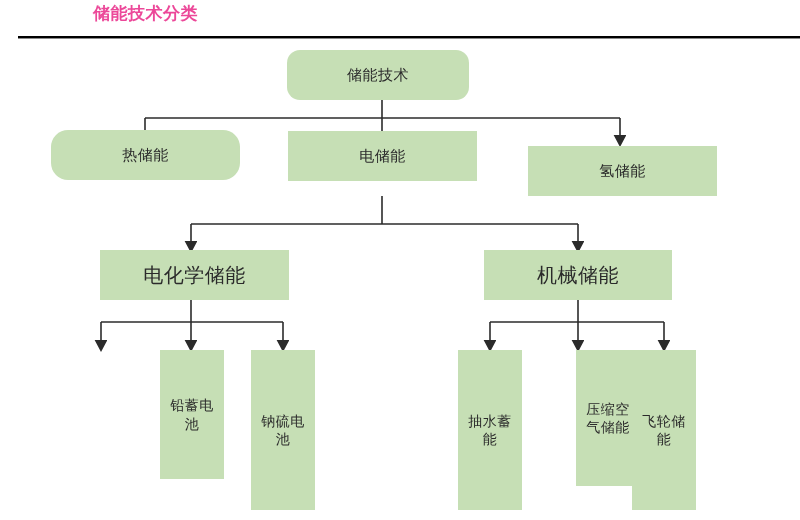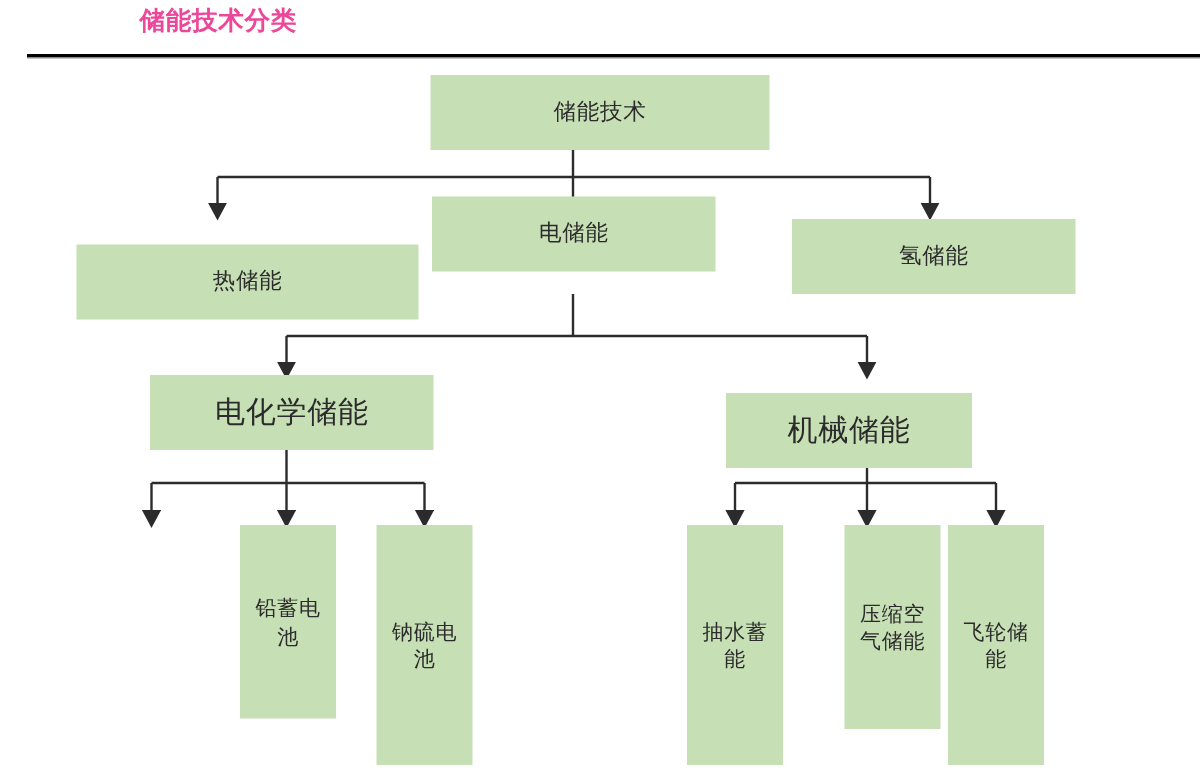--- a/index.html
+++ b/index.html
@@ -123,52 +123,52 @@
         <path d="M283,282 L283,302" marker-end="url(#arrow)"></path>
 
         <path d="M578,260 L578,282"></path>
         <path d="M490,282 L664,282"></path>
         <path d="M490,282 L490,302" marker-end="url(#arrow)"></path>
         <path d="M578,282 L578,302" marker-end="url(#arrow)"></path>
         <path d="M664,282 L664,302" marker-end="url(#arrow)"></path>
       </g>
     </svg>
 
-    <div class="node lvl1" style="left:287px; top:10px; width:226px; height:50px;">
+    <div class="node lvl1" style="left:287px; top:10px; width:182px; height:50px;border-radius:13px;">
       <span class="lbl">储能技术</span>
     </div>
 
-    <div class="node lvl2" style="left:51px; top:123px; width:228px; height:50px;">
+    <div class="node lvl2" style="left:51px; top:90px; width:189px; height:50px;border-radius:17px;">
       <span class="lbl">热储能</span>
     </div>
     <div class="node lvl2" style="left:288px; top:91px; width:189px; height:50px;">
       <span class="lbl">电储能</span>
     </div>
     <div class="node lvl2" style="left:528px; top:106px; width:189px; height:50px;">
       <span class="lbl">氢储能</span>
     </div>
 
     <div class="node lvl3" style="left:100px; top:210px; width:189px; height:50px;">
       <span class="lbl">电化学储能</span>
     </div>
-    <div class="node lvl3" style="left:484px; top:222px; width:164px; height:50px;">
+    <div class="node lvl3" style="left:484px; top:210px; width:188px; height:50px;">
       <span class="lbl">机械储能</span>
     </div>
 
     <div class="node leaf" style="left:160px; top:310px; width:64px; height:129px;">
       <span class="lbl">铅蓄电池</span>
     </div>
     <div class="node leaf" style="left:251px; top:310px; width:64px; height:160px;align-items:center;">
       <span class="lbl">钠硫电池</span>
     </div>
 
     <div class="node leaf" style="left:458px; top:310px; width:64px; height:160px;">
       <span class="lbl">抽水蓄能</span>
     </div>
-    <div class="node leaf" style="left:563px; top:310px; width:64px; height:136px;">
+    <div class="node leaf" style="left:576px; top:310px; width:64px; height:136px;">
       <span class="lbl">压缩空气储能</span>
     </div>
     <div class="node leaf" style="left:632px; top:310px; width:64px; height:160px;">
       <span class="lbl">飞轮储能</span>
     </div>
 
   </div>
 </div>
 
 </body></html>

